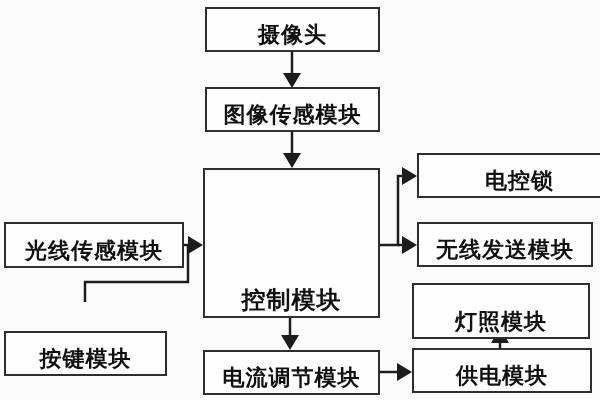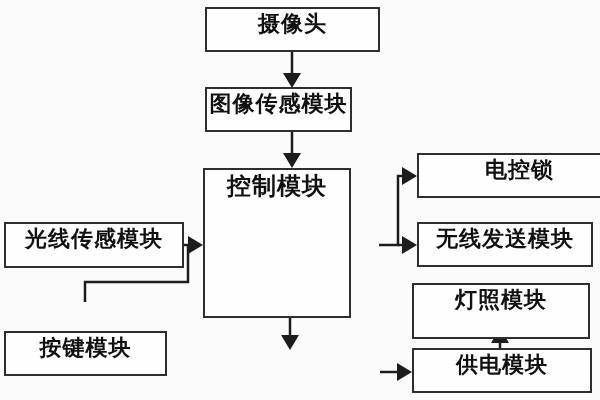--- a/index.html
+++ b/index.html
@@ -34,30 +34,30 @@
     fill:var(--line);
     stroke:none;
   }
   .node{
     position:absolute;
     box-sizing:border-box;
     background:var(--box-fill);
     border:2px solid var(--box-border);
     color:var(--text);
     display:flex;
-    align-items:flex-start;
+    align-items:flex-end;
     justify-content:center;
     font-size:22px;
     font-weight:bold;
     white-space:nowrap;
     letter-spacing:1px;
   }
   .node-camera{left:205px;top:7px;width:175px;height:45px;}
-  .node-image-sensor{left:205px;top:87px;width:147px;height:45px;}
-  .node-control{left:203px;top:168px;width:148px;height:150px;font-size:24px;}
+  .node-image-sensor{left:205px;top:87px;width:175px;height:45px;}
+  .node-control{left:203px;top:168px;width:177px;height:150px;font-size:24px;}
   .node-light-sensor{left:4px;top:222px;width:180px;height:46px;}
   .node-button{left:4px;top:302px;width:163px;height:45px;margin-top:29px;}
   .node-electric-lock{left:417px;top:153px;width:205px;height:45px;}
   .node-wireless{left:417px;top:222px;width:176px;height:45px;}
   .node-lighting{left:412px;top:283px;width:178px;height:56px;}
   .node-power-supply{left:412px;top:348px;width:180px;height:45px;}
   .node-current-regulator{left:203px;top:350px;width:177px;height:45px;}
 </style>
 </head>
 <body>
@@ -140,14 +140,17 @@
   </div>
 
   <div class="node node-lighting">
     <span>灯照模块</span>
   </div>
 
   <div class="node node-power-supply">
     <span>供电模块</span>
   </div>
 
+  <div class="node node-current-regulator">
+    <span>电流调节模块</span>
+  </div>
 
 </div>
 
 </body></html>

